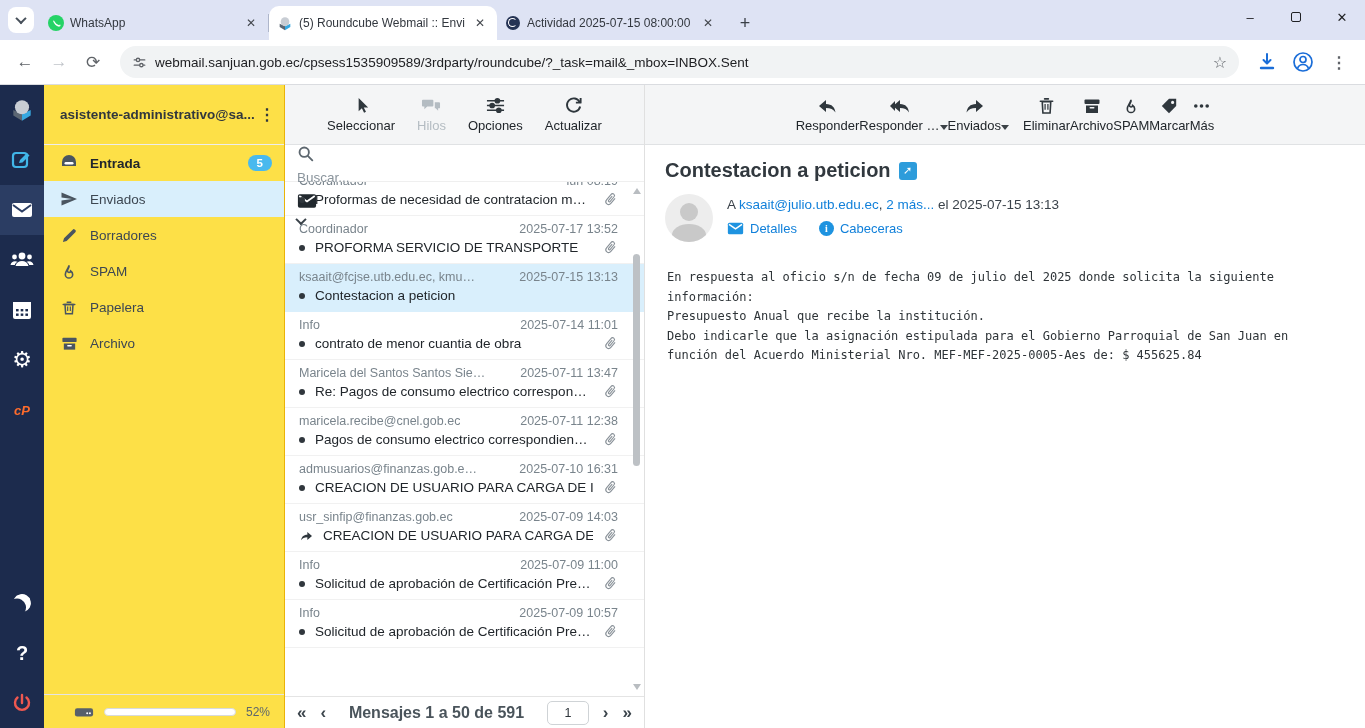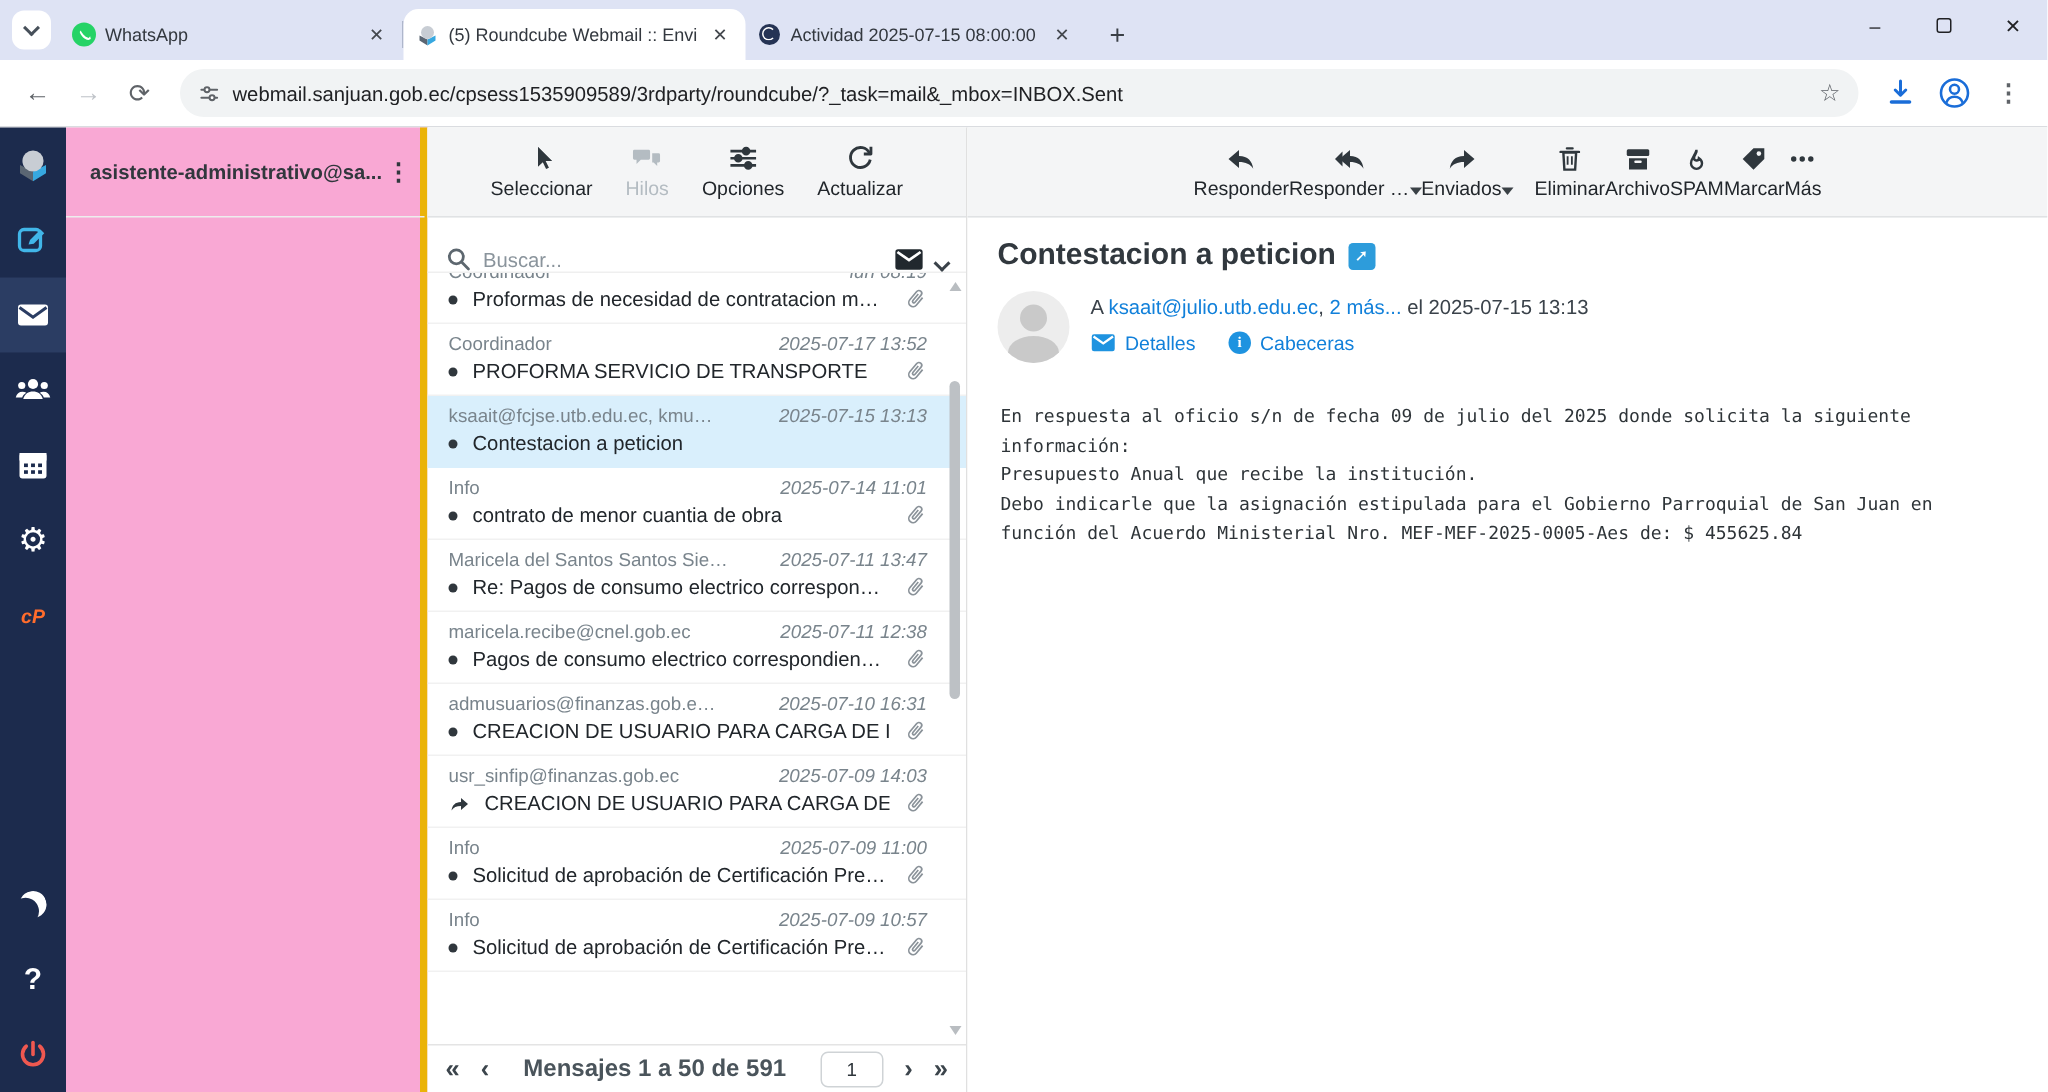--- a/index.html
+++ b/index.html
@@ -39,21 +39,21 @@
   .rail { width:44px; background:#1c2b4d; display:flex; flex-direction:column; align-items:center; flex:none; }
   .rail-tile { width:44px; height:50px; display:flex; align-items:center; justify-content:center; }
   .rail-tile.active { background:#2b3d63; }
   .rail-spacer { flex:1; }
   .gear-glyph { color:#fff; font-size:22px; line-height:1; }
   .cp-logo { color:#ff6c2c; font-size:13px; font-weight:bold; font-style:italic; }
   .moon { width:18px; height:18px; border-radius:50%; box-shadow:inset -6px 3px 0 0 #fff; transform:rotate(-15deg); }
   .help-glyph { color:#fff; font-size:20px; font-weight:bold; }
 
   
-  .folders { width:241px; background:#f9a8d4; border-right:5px solid #eab308; display:flex; flex:none; }
+  .folders { width:241px; background:#fde047; border-right:1px solid #eab308; display:flex; flex-direction:column; flex:none; }
   .acct { height:60px; display:flex; align-items:center; padding:0 6px 0 16px; border-bottom:1px solid #ededed; }
   .acct-name { flex:1; font-size:13.5px; font-weight:bold; color:#31373d; white-space:nowrap; overflow:hidden; }
   .kebab { color:#31373d; font-size:16px; font-weight:bold; width:22px; text-align:center; letter-spacing:0; }
   .folder { height:36px; display:flex; align-items:center; padding:0 12px 0 16px; font-size:13.5px; color:#3d4752; }
   .folder.selected { background:#d9effc; }
   .folder.unread .f-label { font-weight:bold; color:#21262c; }
   .f-ico { width:18px; height:18px; margin-right:12px; flex:none; display:flex; align-items:center; justify-content:center; }
   .f-label { flex:1; white-space:nowrap; overflow:hidden; }
   .badge { background:#49b9ee; color:#fff; font-size:11.5px; font-weight:bold; border-radius:9px; padding:2px 9px; }
   .quota { margin-top:auto; height:34px; border-top:1px solid #e4e4e4; display:flex; align-items:center; padding:0 14px 0 30px; gap:10px; }
@@ -64,30 +64,30 @@
   
   .strip { height:60px; background:#f4f5f6; border-bottom:1px solid #e0e2e4; display:flex; align-items:center; }
   .tbtn { display:flex; flex-direction:column; align-items:center; gap:3px; font-size:13px; color:#21262b; }
   .tbtn .lbl { white-space:nowrap; }
   .tbtn.disabled { color:#b4bcc2; }
   .caret { width:0; height:0; border-left:4px solid transparent; border-right:4px solid transparent; border-top:5px solid #3a4146; align-self:flex-end; margin-bottom:14px; }
 
   
   .listcol { width:360px; border-right:1px solid #e0e0e0; display:flex; flex-direction:column; flex:none; background:#fff; }
   .listcol .strip { justify-content:center; gap:22px; padding:0 6px; }
-  .searchrow { height:37px; display:flex; align-items:flex-end; padding:0 12px; border-bottom:1px solid #efefef; gap:8px; }
+  .searchrow { height:37px; display:flex; align-items:flex-start; padding:0 12px; border-bottom:1px solid #efefef; gap:8px;flex-direction:column; }
   .search-input { flex:1; border:none; outline:none; font-size:13.5px; color:#202428; background:transparent; }
   .search-input::placeholder { color:#8a949c; }
   .rows { flex:1; overflow:hidden; position:relative; }
   .mrow { padding:6px 26px 8px 14px; border-bottom:1px solid #f1f1f1; position:relative; }
   .mrow.first { margin-top:-14px; }
   .mrow.selected { background:#d9effc; border-bottom-color:#d9effc; }
   .m-top { display:flex; justify-content:space-between; font-size:12.5px; color:#79848c; margin-bottom:4px; gap:10px; }
   .m-sender { white-space:nowrap; overflow:hidden; max-width:196px; }
-  .m-date { white-space:nowrap;font-style:italic; }
+  .m-date { white-space:nowrap; }
   .m-sub { display:flex; align-items:center; gap:10px; font-size:13.5px; color:#21262b; }
   .dot { width:6px; height:6px; border-radius:50%; background:#30373d; flex:none; }
   .m-subject { flex:1; white-space:nowrap; overflow:hidden; }
   .clip { flex:none; }
   
   .sb { position:absolute; right:1px; top:0; bottom:0; width:12px; }
   .sb-tri-up { position:absolute; top:6px; left:2px; width:0; height:0; border-left:4px solid transparent; border-right:4px solid transparent; border-bottom:6px solid #b9bdc1; }
   .sb-tri-dn { position:absolute; bottom:6px; left:2px; width:0; height:0; border-left:4px solid transparent; border-right:4px solid transparent; border-top:6px solid #b9bdc1; }
   .sb-thumb { position:absolute; top:72px; left:2px; width:7px; height:212px; background:#bdc1c5; border-radius:4px; }
   .pager { height:32px; border-top:1px solid #e4e4e4; display:flex; align-items:center; padding:0 12px; gap:14px; font-size:12.5px; color:#3c454c; }

